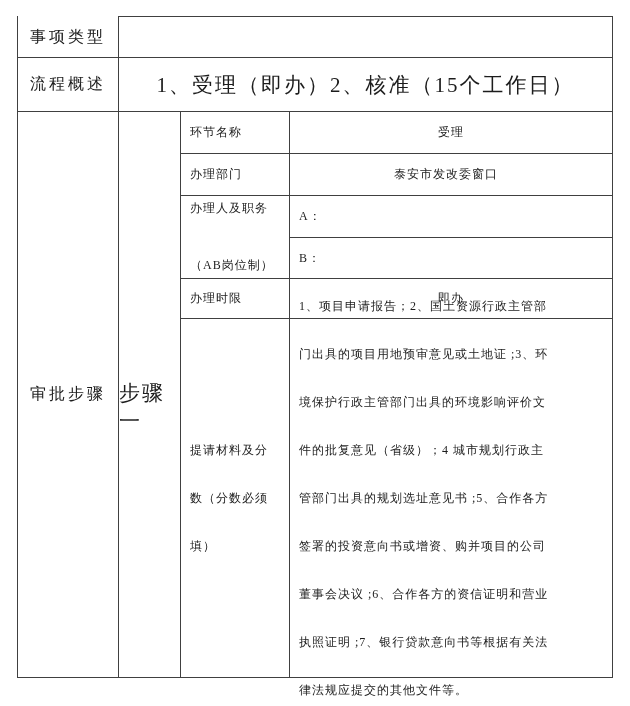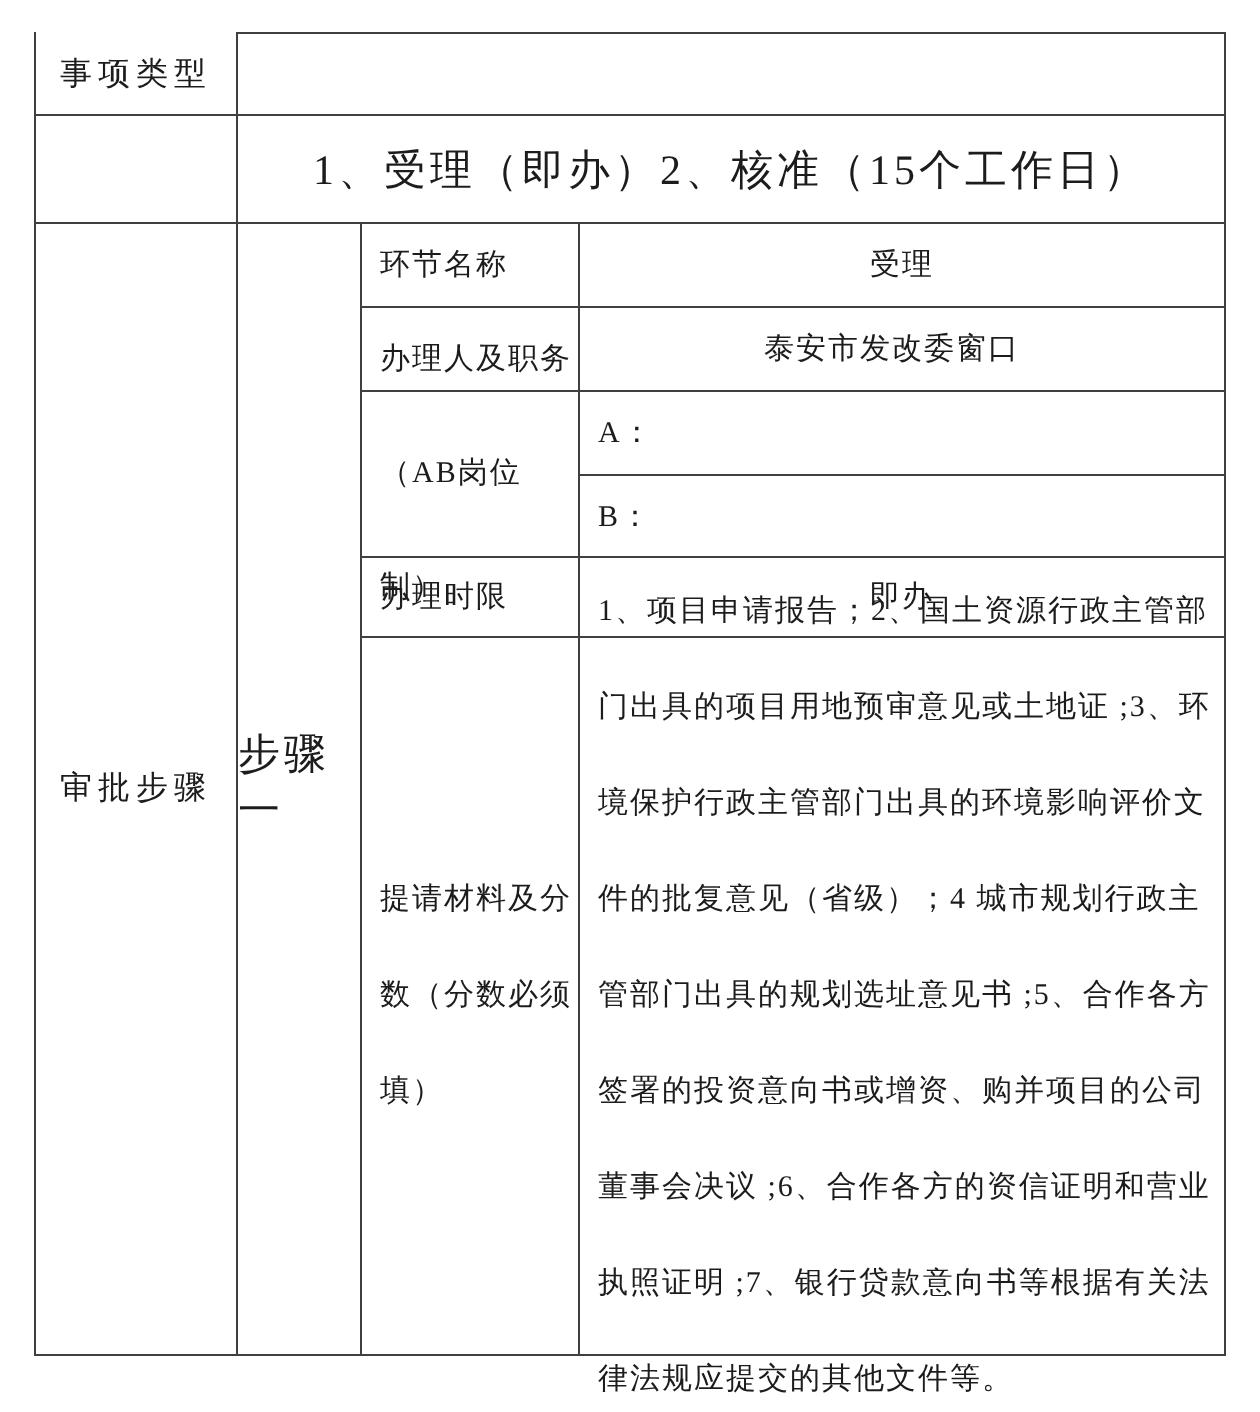--- a/index.html
+++ b/index.html
@@ -14,21 +14,21 @@
   .hline, .vline {
     position: absolute;
     background: #404040;
   }
   .hline { height: 1px; }
   .vline { width: 1px; }
   .cell {
     position: absolute;
     display: flex;
     align-items: center;
-    font-size: 15px;
+    font-size: 12px;
     letter-spacing: 1px;
     color: #1c1c1c;
     box-sizing: border-box;
   }
   .c { justify-content: center; text-align: left; }
   .l { justify-content: flex-start; text-align: left; padding-left: 9px; }
   .pre { white-space: pre-line; }
   .lh40 { line-height: 48px; }
   .lh41 { line-height: 57px; }
   .head { font-size: 16px; letter-spacing: 3px; }
@@ -51,28 +51,30 @@
   <div class="hline" style="left:17px;top:677px;width:596px;"></div>
 
   <div class="vline" style="left:17px;top:16px;height:662px;"></div>
   <div class="vline" style="left:118px;top:16px;height:662px;"></div>
   <div class="vline" style="left:180px;top:111px;height:567px;"></div>
   <div class="vline" style="left:289px;top:111px;height:567px;"></div>
   <div class="vline" style="left:612px;top:16px;height:662px;"></div>
 
   <div class="cell c head" style="left:18px;top:17px;width:100px;height:40px;">事项类型</div>
 
+  <div class="cell c head" style="left:18px;top:58px;width:100px;height:53px;">流程概述</div>
   <div class="cell c val1" style="left:119px;top:58px;width:493px;height:53px;">1、受理（即办）2、核准（15个工作日）</div>
 
   <div class="cell c head" style="left:18px;top:112px;width:100px;height:565px;">审批步骤</div>
-  <div class="cell c val1" style="left:119px;top:108px;width:61px;height:565px;">步骤一</div>
+  <div class="cell c val1" style="left:119px;top:124px;width:61px;height:565px;">步骤一</div>
 
   <div class="cell l" style="left:181px;top:112px;width:108px;height:41px;">环节名称</div>
   <div class="cell c" style="left:290px;top:112px;width:322px;height:41px;">受理</div>
 
+  <div class="cell l" style="left:181px;top:154px;width:108px;height:41px;">办理部门</div>
   <div class="cell c" style="left:285px;top:154px;width:322px;height:41px;">泰安市发改委窗口</div>
 
   <div class="cell l pre lh41" style="left:181px;top:196px;width:108px;height:82px;">办理人及职务
 （AB岗位制）</div>
   <div class="cell l" style="left:290px;top:196px;width:322px;height:41px;">A：</div>
   <div class="cell l" style="left:290px;top:238px;width:322px;height:40px;">B：</div>
 
   <div class="cell l" style="left:181px;top:279px;width:108px;height:39px;">办理时限</div>
   <div class="cell c" style="left:290px;top:279px;width:322px;height:39px;">即办</div>
 

